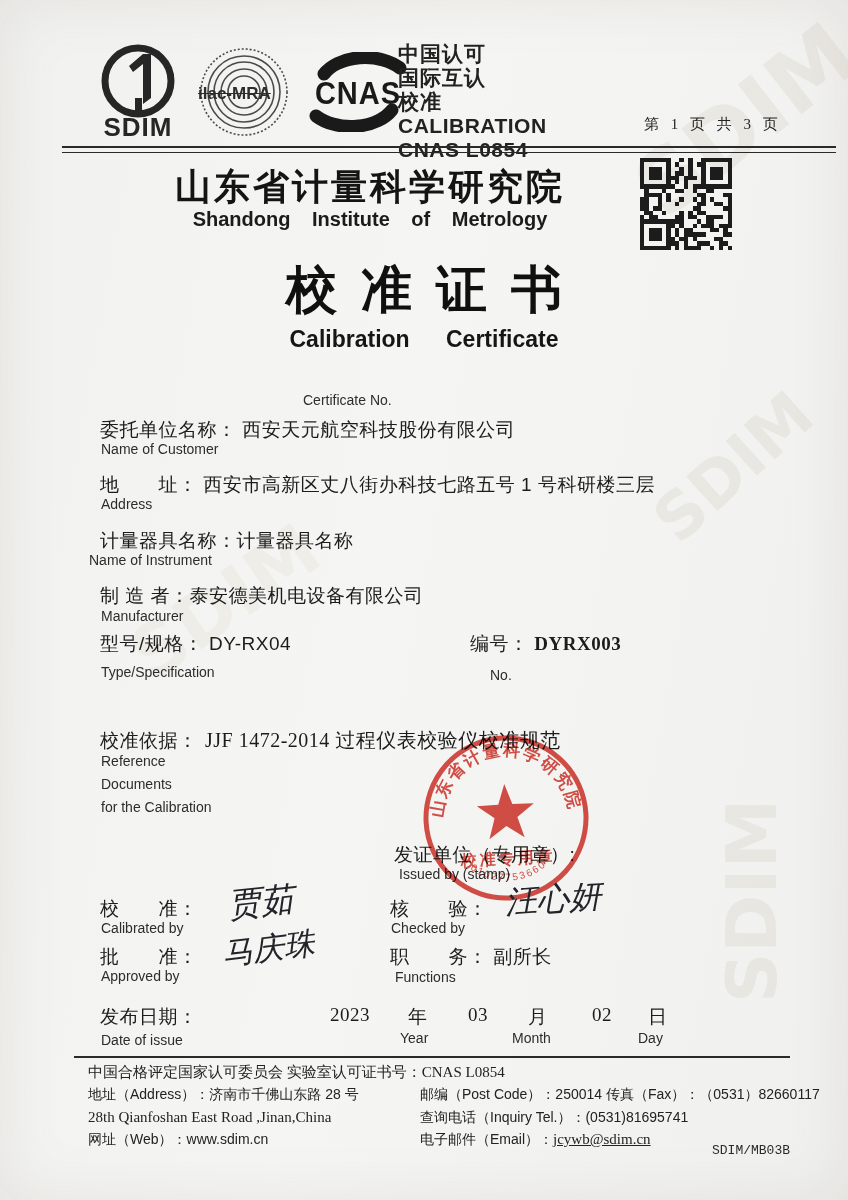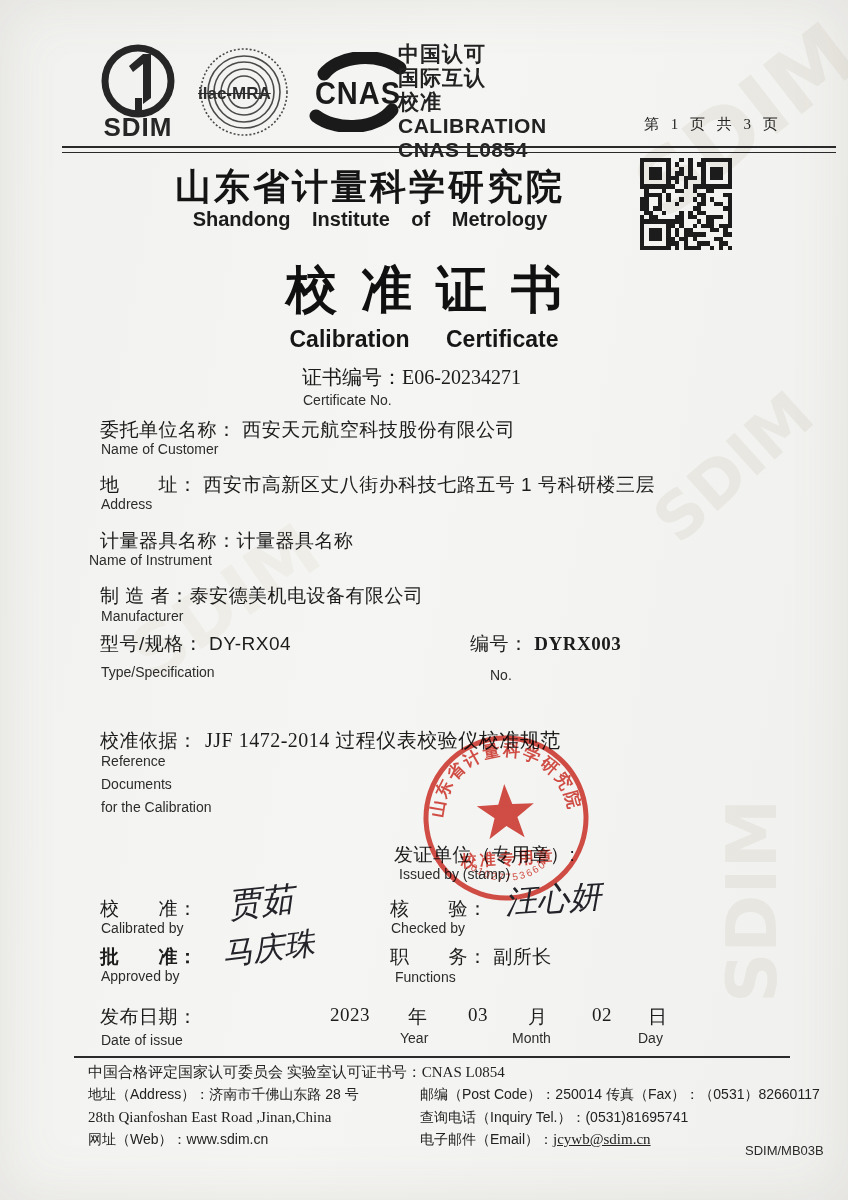--- a/index.html
+++ b/index.html
@@ -61,21 +61,21 @@
     opacity:0.88; mix-blend-mode:multiply; transform:rotate(-3deg); }
   .stamp svg { width:184px; height:184px; }
 
   .handwriting { position:absolute; font-family:"DejaVu Serif","Liberation Serif",serif;
     font-style:italic; color:#23232a; white-space:nowrap; }
 
   .footer-rule { position:absolute; top:1056px; left:74px; width:716px; border-top:2px solid #2a2a2a; }
   .ft { font-size:14px; color:#222; white-space:nowrap; }
   .ft-serif { font-family:"Liberation Serif","DejaVu Serif",serif; font-size:15px; }
   .underline { text-decoration:underline; }
-  .form-code { position:absolute; top:1143px; left:745px; font-family:Liberation Sans, sans-serif;
+  .form-code { position:absolute; top:1143px; left:712px; font-family:Liberation Mono, monospace;
     font-size:13px; color:#2a2a2a; }
 </style>
 </head>
 <body>
 
 <div class="page">
 
   <div class="watermark" style="top:70px;left:620px;font-size:86px;transform:rotate(-38deg);">SDIM</div>
   <div class="watermark" style="top:430px;left:640px;font-size:64px;transform:rotate(-42deg);">SDIM</div>
   <div class="watermark" style="top:860px;left:650px;font-size:70px;transform:rotate(-90deg);">SDIM</div>
@@ -365,23 +365,20 @@
           <rect x="13" y="20" width="1" height="1"></rect>
           <rect x="16" y="20" width="1" height="1"></rect>
           <rect x="18" y="20" width="1" height="1"></rect>
           <rect x="20" y="20" width="1" height="1"></rect>
         </g>
       </svg></div>
 
   <div class="cert-zh">校准证书</div>
   <div class="cert-en">Calibration Certificate</div>
 
-  <div class="certno-line">
-    <span>证书编号：</span><span>E06-20234271</span>
-  </div>
   <div class="certno-en">Certificate No.</div>
 
   <div class="abs zh-line" style="top:417px;left:100px;">
     <span>委托单位名称：</span>&nbsp;<span>西安天元航空科技股份有限公司</span>
   </div>
   <div class="abs en-line" style="top:441px;left:101px;">Name of Customer</div>
 
   <div class="abs zh-line" style="top:472px;left:100px;">
     <span>地　　址：</span>&nbsp;<span>西安市高新区丈八街办科技七路五号 1 号科研楼三层</span>
   </div>
@@ -434,21 +431,21 @@
   </div>
 
   <div class="abs zh-line" style="top:896px;left:100px;">校　　准：</div>
   <div class="abs en-line" style="top:920px;left:101px;">Calibrated by</div>
   <div class="handwriting" style="top:880px;left:228px;font-size:33px;transform:rotate(-6deg);">贾茹</div>
 
   <div class="abs zh-line" style="top:896px;left:390px;">核　　验：</div>
   <div class="abs en-line" style="top:920px;left:391px;">Checked by</div>
   <div class="handwriting" style="top:878px;left:505px;font-size:32px;transform:rotate(-4deg);">汪心妍</div>
 
-  <div class="abs zh-line" style="top:944px;left:100px;font-weight:bold;">批　　准：</div>
+  <div class="abs zh-line" style="top:944px;left:100px;">批　　准：</div>
   <div class="abs en-line" style="top:968px;left:101px;">Approved by</div>
   <div class="handwriting" style="top:928px;left:222px;font-size:31px;transform:rotate(-7deg);">马庆珠</div>
 
   <div class="abs zh-line" style="top:944px;left:390px;">
     <span>职　　务：</span>&nbsp;<span>副所长</span>
   </div>
   <div class="abs en-line" style="top:969px;left:388px;margin-left:7px;">Functions</div>
 
   <div class="abs zh-line" style="top:1004px;left:100px;">发布日期：</div>
   <div class="abs en-line" style="top:1032px;left:101px;">Date of issue</div>

